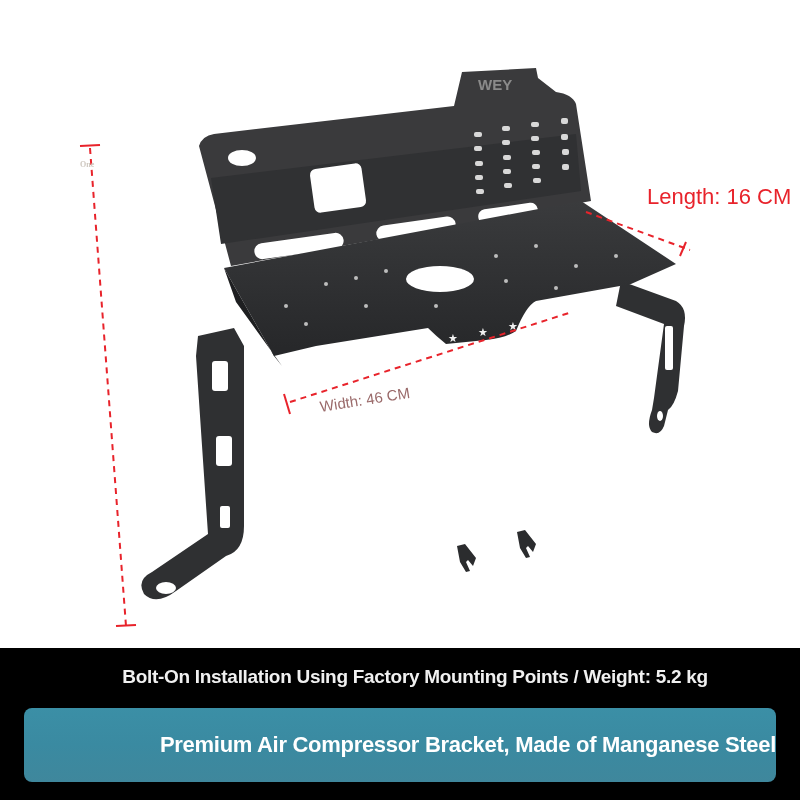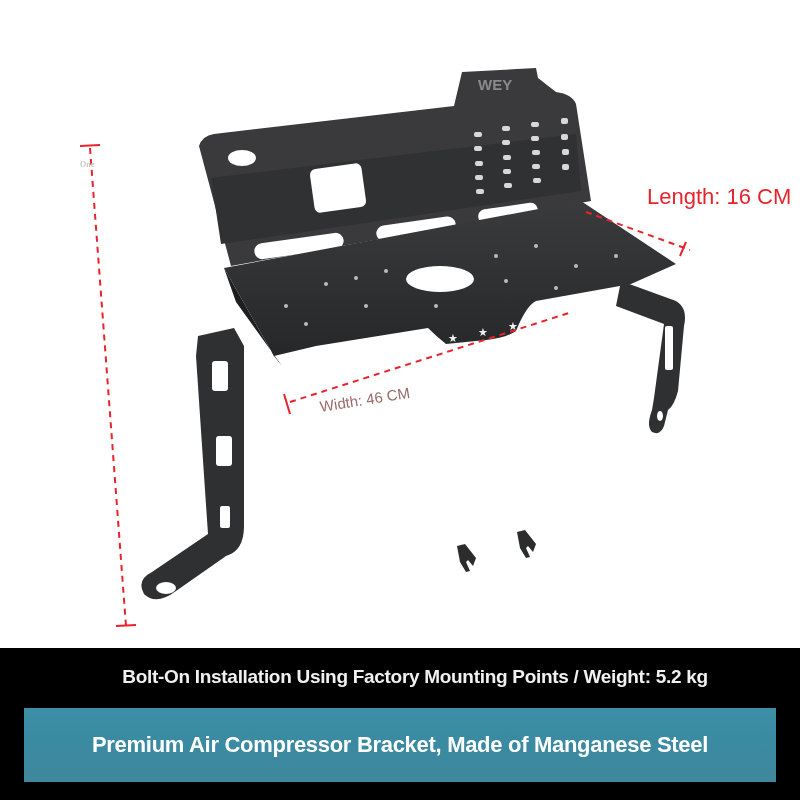--- a/index.html
+++ b/index.html
@@ -6,21 +6,21 @@
   body{width:800px;height:800px;background:#ffffff;position:relative;overflow:hidden;font-family:"Liberation Sans","DejaVu Sans",sans-serif;}
   .stage{position:absolute;left:16px;top:0;width:800px;height:648px;background:#ffffff;margin-top:6px;}
   .label{position:absolute;white-space:nowrap;font-family:"Liberation Sans",sans-serif;}
   .lbl-height{left:40px;top:96px;font-size:17px;color:#e8232b;}
   .lbl-faint{left:64px;top:154px;font-size:8px;color:#cfc8c0;font-weight:bold;font-family:Liberation Serif, serif;}
   .lbl-length{left:631px;top:178px;font-size:22px;color:#e8232b;}
   .lbl-width{left:304px;top:392px;font-size:15px;color:#9a6a6a;transform:rotate(-9deg);transform-origin:left center;}
   svg.product{position:absolute;left:0;top:0;}
   .footer{position:absolute;left:0;top:648px;width:800px;height:152px;background:#000000;}
   .subtitle{position:absolute;left:0;width:800px;top:18px;text-align:center;color:#f0f0f0;font-size:19px;font-weight:bold;letter-spacing:-0.3px;padding-left:30px;box-sizing:border-box;}
-  .banner{position:absolute;left:24px;top:60px;width:752px;height:74px;background:linear-gradient(180deg,#3b8fa6 0%,#3a8aa1 50%,#3f879c 100%);border-radius:0;display:flex;align-items:center;justify-content:center;}
+  .banner{position:absolute;left:24px;top:60px;width:752px;height:74px;background:linear-gradient(180deg,#3b8fa6 0%,#3a8aa1 50%,#3f879c 100%);border-radius:8px;display:flex;align-items:center;justify-content:flex-end;}
   .banner span{color:#ffffff;font-size:22px;font-weight:bold;letter-spacing:-0.3px;}
 </style>
 </head>
 <body>
 
 <div class="stage">
 
   <svg class="product" width="800" height="648" viewBox="0 0 800 648">
     <defs>
       <linearGradient id="metalG" x1="0" y1="0" x2="0" y2="1">

